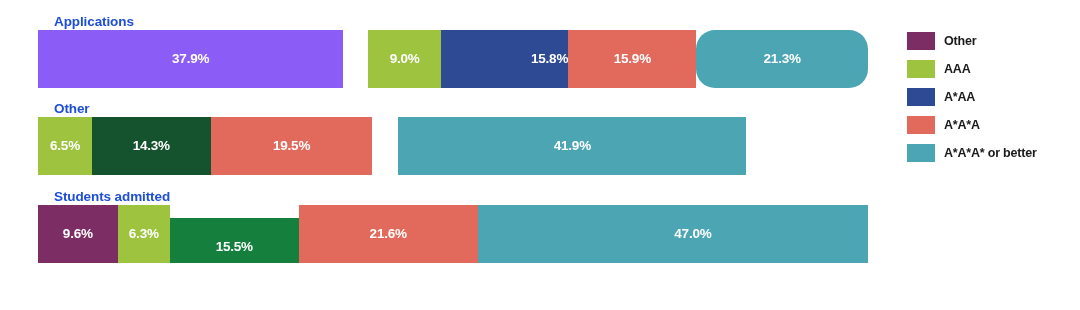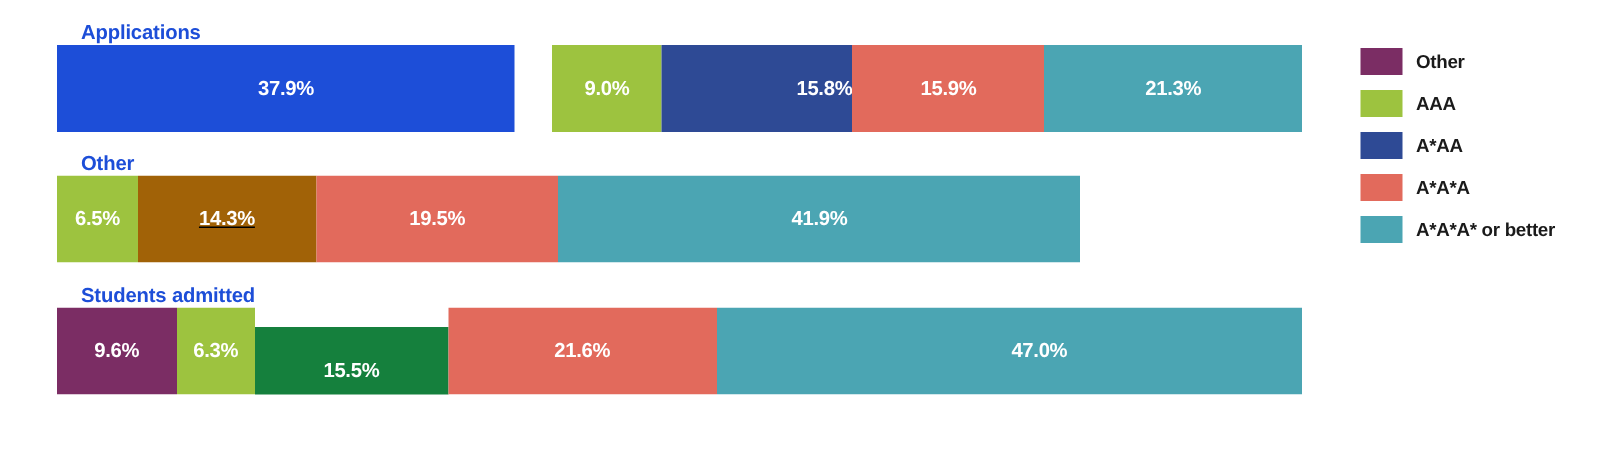--- a/index.html
+++ b/index.html
@@ -105,50 +105,50 @@
 </style>
 </head>
 <body>
 
 <div id="chart-root">
 
   <div class="plot-area">
 
   <div class="bar-group" style="top: 30px;">
         <div class="bar-track">
-          <div class="segment" style="background: #1d4ed8; width: 37.9%;">
+          <div class="segment" style="background: #8b5cf6; width: 37.9%;">
             <span class="segment-value">37.9%</span>
           </div>
           <div class="segment" style="background: rgb(157, 195, 63); width: 9%; margin-left: 25px;">
             <span class="segment-value">9.0%</span>
           </div>
           <div class="segment" style="background: rgb(46, 74, 149); width: 15.8%; justify-content: flex-end;">
             <span class="segment-value">15.8%</span>
           </div>
           <div class="segment" style="background: rgb(226, 106, 92); width: 15.9%;">
             <span class="segment-value">15.9%</span>
           </div>
-          <div class="segment" style="background: rgb(75, 165, 179); width: 21.3%;">
+          <div class="segment" style="background: rgb(75, 165, 179); width: 21.3%; border-radius: 19px;">
             <span class="segment-value">21.3%</span>
           </div>
         </div>
         <div class="bar-label">Applications</div>
       </div>
       <div class="bar-group" style="top: 117px;">
         <div class="bar-track">
           <div class="segment" style="background: rgb(157, 195, 63); width: 6.5%;">
             <span class="segment-value">6.5%</span>
           </div>
-          <div class="segment" style="background: #a16207; width: 14.3%; text-decoration: underline;">
+          <div class="segment" style="background: #14532d; width: 14.3%;">
             <span class="segment-value">14.3%</span>
           </div>
           <div class="segment" style="background: rgb(226, 106, 92); width: 19.5%;">
             <span class="segment-value">19.5%</span>
           </div>
-          <div class="segment" style="background: rgb(75, 165, 179); width: 41.9%;">
+          <div class="segment" style="background: rgb(75, 165, 179); width: 41.9%; margin-left: 26px;">
             <span class="segment-value">41.9%</span>
           </div>
         </div>
         <div class="bar-label">Other</div>
       </div>
       <div class="bar-group" style="top: 205px;">
         <div class="bar-track">
           <div class="segment" style="background: rgb(123, 45, 100); width: 9.6%;">
             <span class="segment-value">9.6%</span>
           </div>

